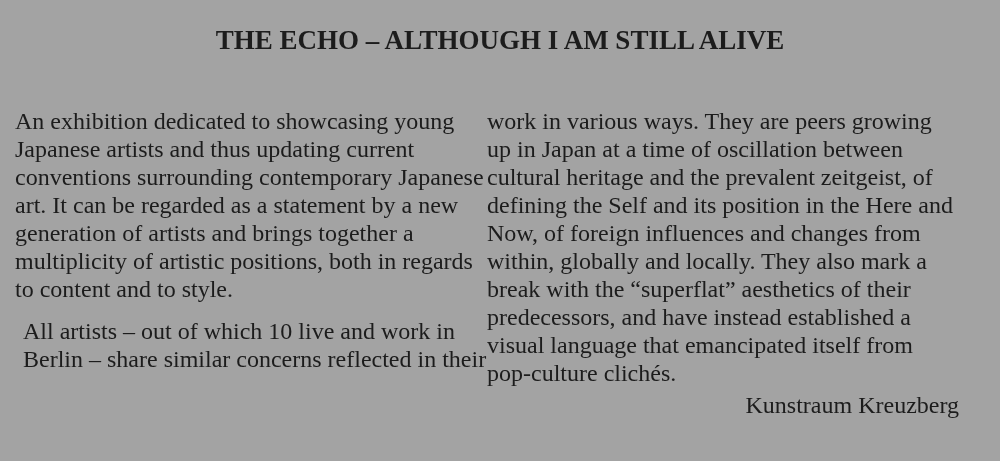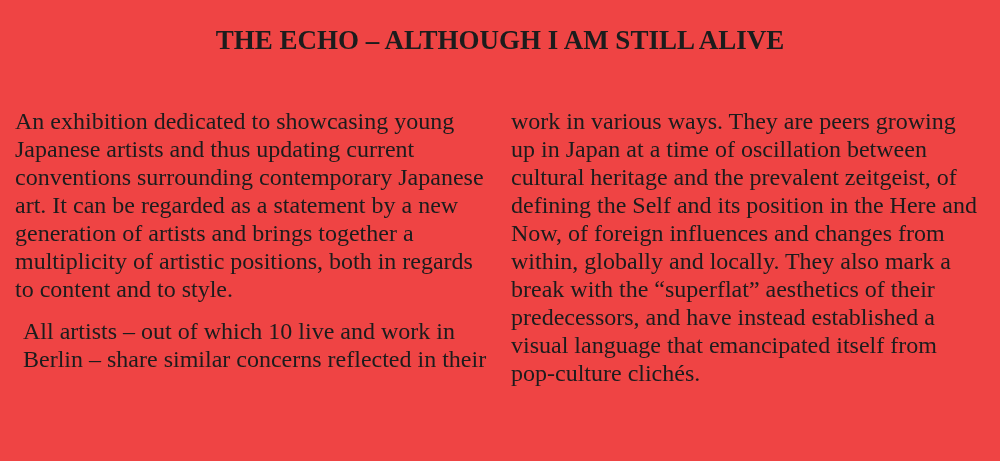--- a/index.html
+++ b/index.html
@@ -4,38 +4,37 @@
 <style>
   html, body {
     margin: 0;
     padding: 0;
     background: #ffffff;
   }
   .page {
     position: relative;
     width: 1000px;
     height: 461px;
-    background: #ef4444;
+    background: #a3a3a3;
     color: #1c1c1c;
     font-family: "Liberation Serif", "DejaVu Serif", serif;
     overflow: hidden;
   }
   .page-title {
     margin: 24px 0 0 0;
     text-align: center;
     font-size: 27px;
     line-height: 32px;
     font-weight: 700;
   }
   .content {
     display: flex;
     margin-top: 51px;
     padding-left: 15px;
     padding-right: 17px;
-    gap: 24px;
     font-size: 24px;
     line-height: 28px;
     text-align: left;
   }
   .col {
     flex: 0 0 472px;
     width: 472px;
   }
   .col p {
     margin: 0;
@@ -58,17 +57,18 @@
 
   <div class="content">
 
     <div class="col">
       <p>An exhibition dedicated to showcasing young Japanese artists and thus updating current conventions surrounding contemporary Japanese art. It can be regarded as a statement by a new generation of artists and brings together a multiplicity of artistic positions, both in regards to content and to style.</p>
       <p>All artists – out of which 10 live and work in Berlin – share similar concerns reflected in their</p>
     </div>
 
     <div class="col">
       <p>work in various ways. They are peers growing up in Japan at a time of oscillation between cultural heritage and the prevalent zeitgeist, of defining the Self and its position in the Here and Now, of foreign influences and changes from within, globally and locally. They also mark a break with the “superflat” aesthetics of their predecessors, and have instead established a visual language that emancipated itself from pop-culture clichés.</p>
+      <div class="signature">Kunstraum Kreuzberg</div>
     </div>
 
   </div>
 
 </div>
 
 </body></html>

